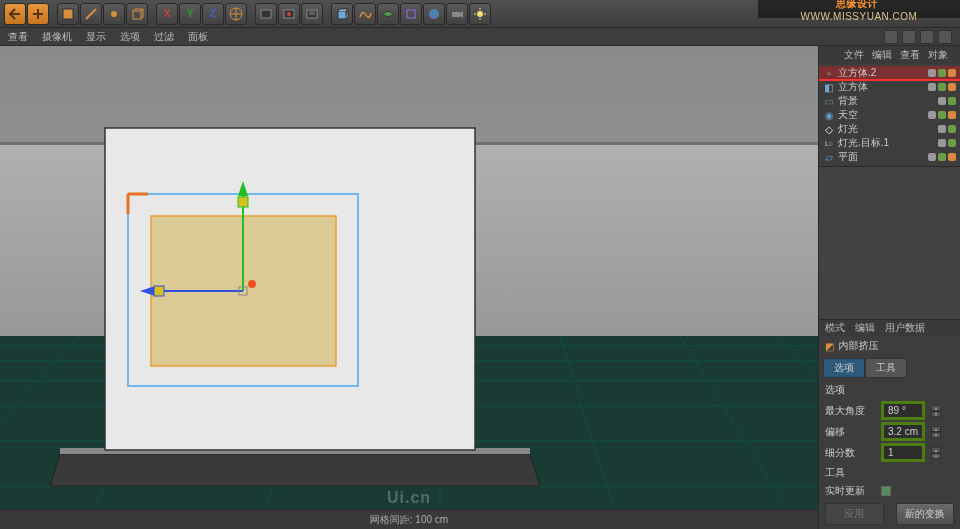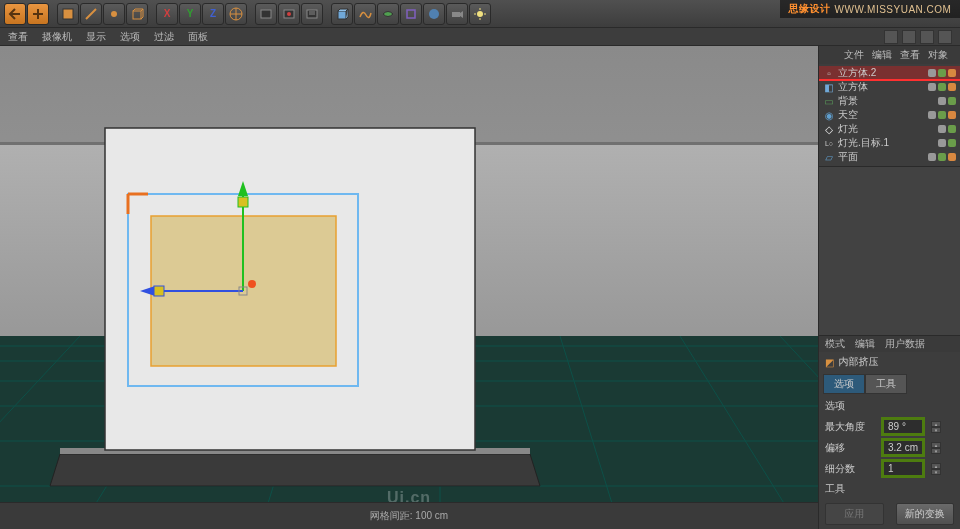--- a/index.html
+++ b/index.html
@@ -44,23 +44,23 @@
 .attr-row { display: flex; align-items: center; padding: 1px 6px; gap: 6px; color: #ccc; }
 .attr-label { width: 50px; }
 .attr-val { background: #2d2d2d; border: 3px solid #4d7c0f; padding: 1px 4px; width: 44px; color: #ccc; }
 .attr-spin { width: 10px; display: flex; flex-direction: column; }
 .attr-spin div { height: 6px; background: #555; border: 1px solid #333; font-size: 5px; text-align: center; line-height: 4px; color: #aaa; }
 .attr-check { width: 10px; height: 10px; border: 1px solid #666; background: #2d2d2d; }
 .attr-btns { display: flex; gap: 12px; padding: 4px 6px; }
 .attr-btn { flex: 1; padding: 3px; background: linear-gradient(#6a6a6a, #505050); border: 1px solid #333; color: #ccc; text-align: center; cursor: pointer; border-radius: 2px; }
 .attr-btn.dis { background: #454545; color: #777; }
 
-.statusbar { position: absolute; bottom: 0; left: 0; right: 142px; height: 27px; background: #3a3a3a; color: #aaa; display: flex; align-items: center; justify-content: center; border-top: 1px solid #2a2a2a; }
-
-.watermark { position: absolute; top: 0; right: 0; width: 180px; height: 18px; background: rgba(0,0,0,0.5); color: #e0c090; font-size: 9px; display: flex; align-items: center; justify-content: center; letter-spacing: 0.5px; }
+.statusbar { position: absolute; bottom: 0; left: 0; right: 142px; height: 20px; background: #3a3a3a; color: #aaa; display: flex; align-items: center; justify-content: center; border-top: 1px solid #2a2a2a; }
+
+.watermark { position: absolute; top: 0; right: 0; width: 202px; height: 18px; background: rgba(0,0,0,0.5); color: #e0c090; font-size: 9px; display: flex; align-items: center; justify-content: center; letter-spacing: 0.5px; flex-direction: column; }
 .watermark b { color: #ff9030; margin-right: 4px; }
 
 .logo-wm { position: absolute; bottom: 22px; left: 50%; transform: translateX(-50%); color: rgba(255,255,255,0.25); font-size: 16px; font-weight: bold; letter-spacing: 1px; }
 </style>
 </head>
 <body>
 
 <div class="toolbar">
   <div class="tool-btn orange">
       <svg width="14" height="14">
@@ -347,20 +347,24 @@
       </div>
       <div class="attr-row">
         <span class="attr-label">细分数</span>
         <span class="attr-val">1</span>
         <span class="attr-spin">
             <div>▴</div>
             <div>▾</div>
           </span>
       </div>
       <div class="attr-section">工具</div>
+      <div class="attr-row">
+        <span class="attr-label">实时更新</span>
+        <span class="attr-check" style="background:#5a8a5a"></span>
+      </div>
       <div class="attr-btns">
         <div class="attr-btn dis">应用</div>
         <div class="attr-btn">新的变换</div>
       </div>
     </div>
   </div>
 </div>
 
 <div class="statusbar">
   <span>网格间距: 100 cm</span>

